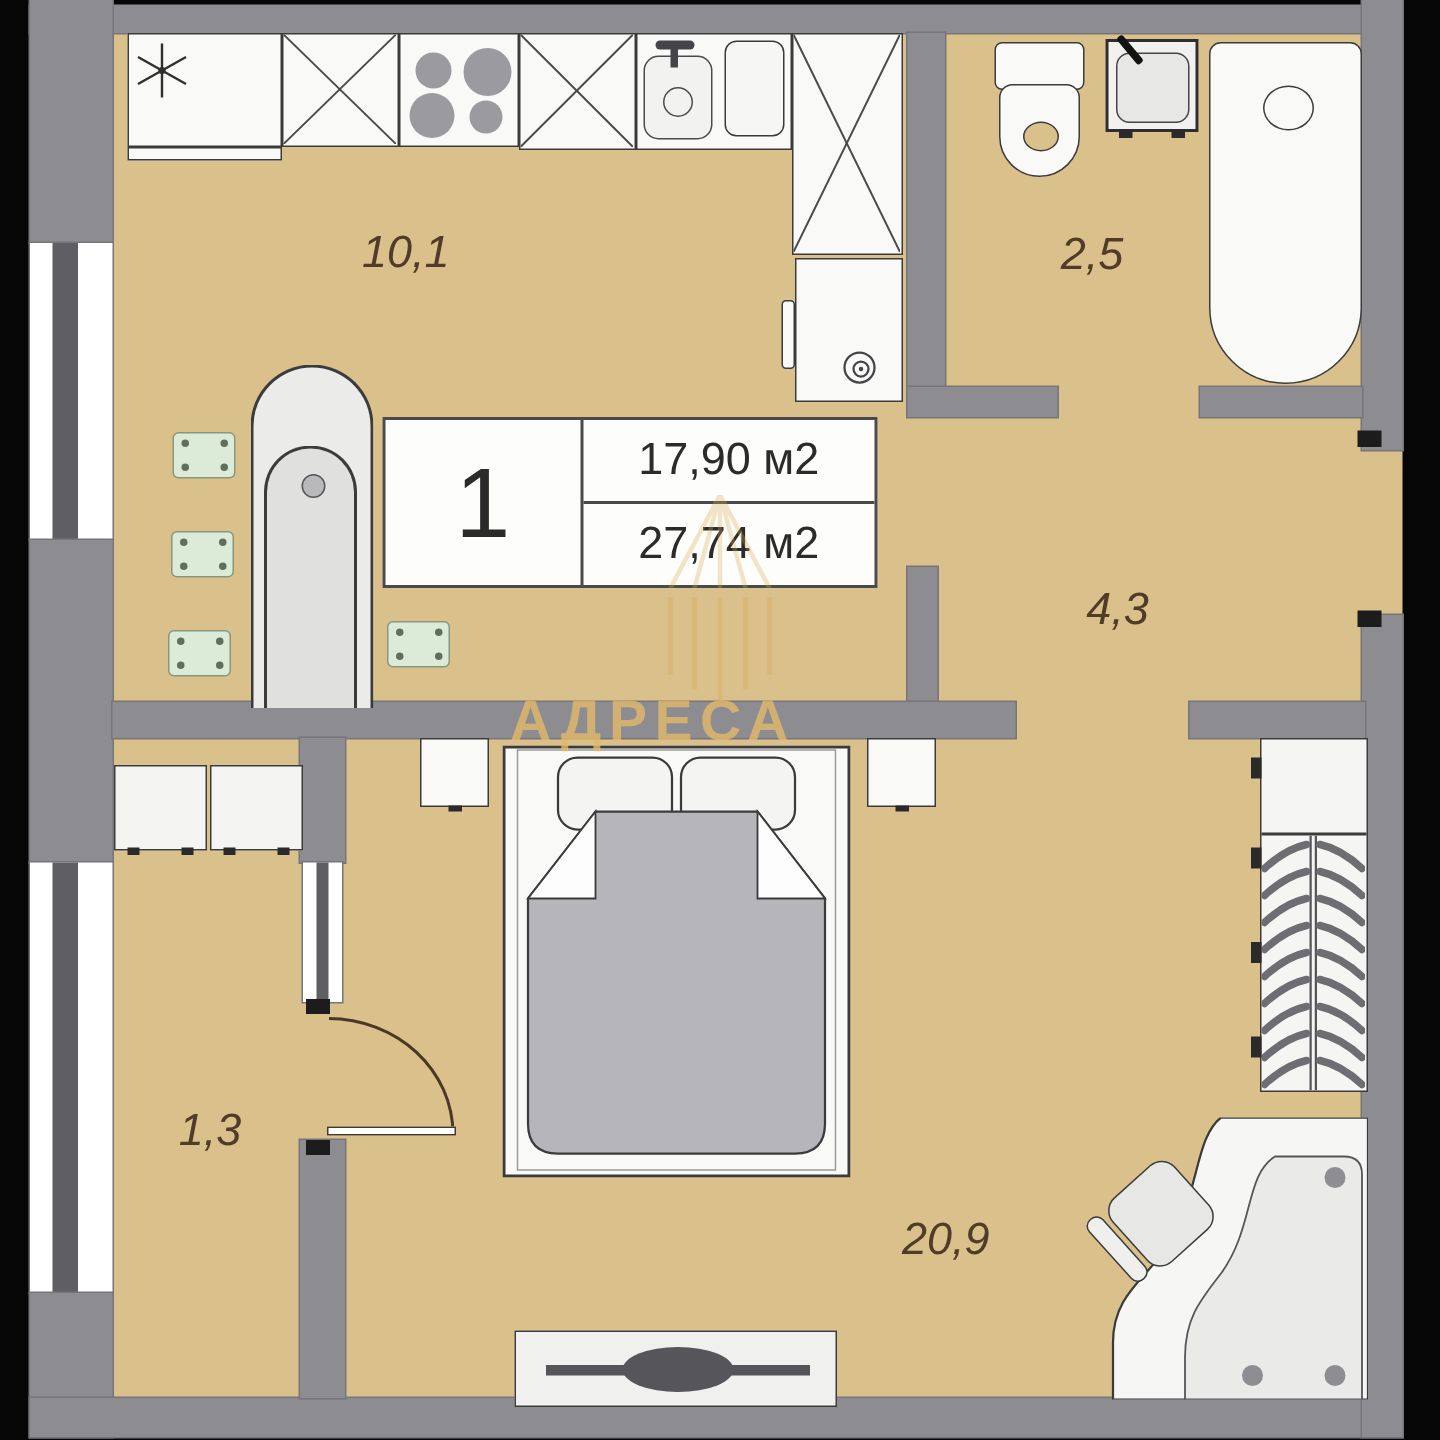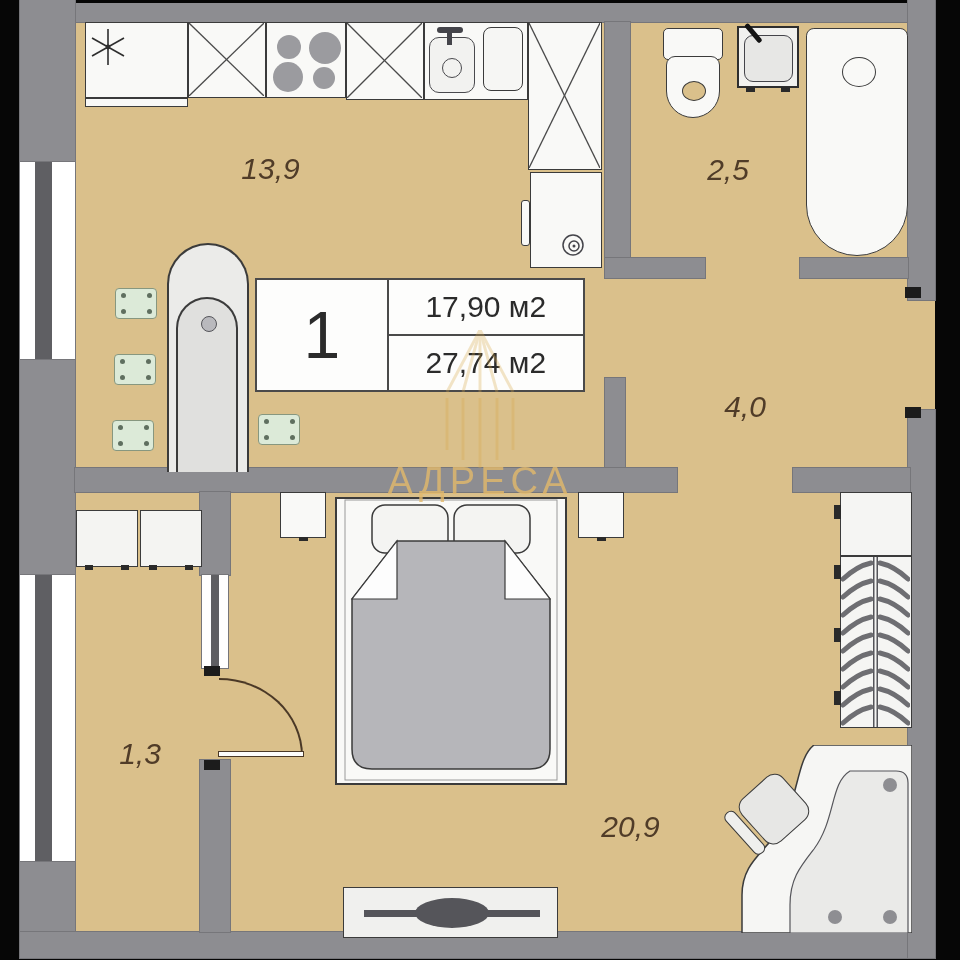--- a/index.html
+++ b/index.html
@@ -12,21 +12,21 @@
   .ltgray{background:#e7e7e5;border:1.5px solid #4a4a4e;box-sizing:border-box;}
   .room-label{font-style:italic;font-weight:500;font-size:30px;color:#503c28;text-align:center;}
   .stool{background:#dcead8;border:1.5px solid #87977f;border-radius:4px;box-sizing:border-box;}
   .stool::before,.stool::after{content:"";position:absolute;width:5px;height:5px;border-radius:50%;background:#5f6f5f;}
   .stool::before{left:5px;top:4px;box-shadow:26px 0 0 #5f6f5f;}
   .stool::after{left:5px;bottom:4px;box-shadow:26px 0 0 #5f6f5f;}
   .window{background:#ffffff;box-shadow:0 0 0 1px #76767a;}
   .mullion{background:#5f5f63;}
   svg{display:block;}
   .burner{position:absolute;border-radius:50%;background:#9b9b9f;}
-  .wm-title{font-weight:normal;font-size:38px;letter-spacing:5px;color:#e3b96b;opacity:.8;text-align:center;}
+  .wm-title{font-weight:bold;font-size:38px;letter-spacing:5px;color:#e3b96b;opacity:.8;}
   .wm-sub{font-size:13px;letter-spacing:4px;color:#f0e6cf;opacity:.95;text-align:center;}
   .infocell{display:flex;align-items:center;justify-content:center;color:#2b2b2b;}
 </style>
 </head>
 <body>
 
 <div id="canvas">
 
   <div class="abs floor" style="left:20px;top:0;width:915px;height:958px;"></div>
 
@@ -218,23 +218,23 @@
 
   <div class="abs white" style="left:76px;top:510px;width:62px;height:57px;background:#f4f4f2;">
     <div style="position:absolute;left:8px;bottom:-4px;width:8px;height:5px;background:#2a2a2a;"></div>
     <div style="position:absolute;right:8px;bottom:-4px;width:8px;height:5px;background:#2a2a2a;"></div>
   </div>
   <div class="abs white" style="left:140px;top:510px;width:62px;height:57px;background:#f4f4f2;">
     <div style="position:absolute;left:8px;bottom:-4px;width:8px;height:5px;background:#2a2a2a;"></div>
     <div style="position:absolute;right:8px;bottom:-4px;width:8px;height:5px;background:#2a2a2a;"></div>
   </div>
 
-  <div class="abs room-label" style="left:223px;top:152px;width:95px;">13,9</div>
+  <div class="abs room-label" style="left:223px;top:152px;width:95px;">10,1</div>
   <div class="abs room-label" style="left:683px;top:153px;width:90px;">2,5</div>
-  <div class="abs room-label" style="left:700px;top:390px;width:90px;">4,0</div>
+  <div class="abs room-label" style="left:700px;top:390px;width:90px;">4,3</div>
   <div class="abs room-label" style="left:95px;top:737px;width:90px;">1,3</div>
   <div class="abs room-label" style="left:583px;top:810px;width:95px;">20,9</div>
 
   <svg class="abs" style="left:433px;top:330px;opacity:.3;" width="94" height="140" viewBox="0 0 94 140">
     <g stroke="#d8a94a" stroke-width="3" fill="none">
       <line x1="47" y1="0" x2="14" y2="62"></line>
         <line x1="47" y1="0" x2="30" y2="62"></line>
       <line x1="47" y1="0" x2="47" y2="62"></line>
         <line x1="47" y1="0" x2="64" y2="62"></line>
       <line x1="47" y1="0" x2="80" y2="62"></line>

